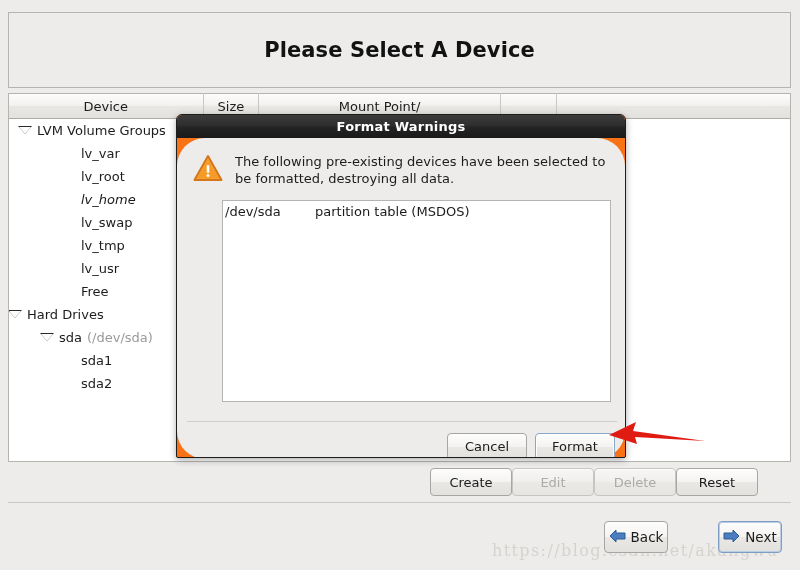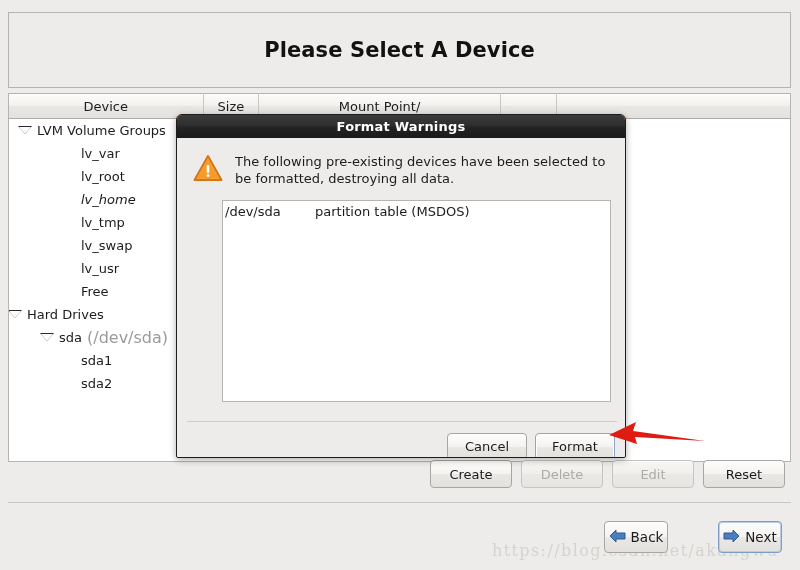--- a/index.html
+++ b/index.html
@@ -51,26 +51,26 @@
     border-left:6px solid transparent;border-right:6px solid transparent;
     border-top:7px solid transparent;
   }
   .tw.open::after{border-top-color:#ffffff;}
   .tw.open::before{
     content:"";position:absolute;left:-1px;top:2px;
     border-left:7px solid transparent;border-right:7px solid transparent;
     border-top:8px solid #2a2a2a;
   }
   .tw.blank{visibility:hidden;}
-  .sub{color:#9a9a9a;font-size:16px;margin-left:5px;}
+  .sub{color:#9a9a9a;font-size:13px;margin-left:5px;}
 
   
   #action-row{
     position:absolute;left:430px;top:468px;width:360px;height:20px;
-    display:flex;gap:9px;align-items:flex-end;
+    display:flex;
   }
   .btn{
     box-sizing:border-box;height:28px;border-radius:4px;
     border:1px solid #a8a6a3;
     background:linear-gradient(to bottom,#fdfdfc 0%,#f4f3f1 50%,#e9e8e5 51%,#e2e1de 100%);
     font-family:"DejaVu Sans","Liberation Sans",sans-serif;
     font-size:13px;color:#1c1c1c;
     display:flex;align-items:center;justify-content:center;
     box-shadow:0 1px 0 rgba(255,255,255,.75) inset;
     cursor:default;padding:0 10px;
@@ -107,21 +107,21 @@
     box-shadow:0 2px 7px rgba(0,0,0,.32);
     overflow:hidden;
   }
   #dialog-titlebar{
     height:23px;width:100%;
     background:linear-gradient(to bottom,#3b3b3b 0%,#2e2e2e 45%,#232323 55%,#1a1a1a 100%);
     border-radius:5px 5px 0 0;
     display:flex;align-items:center;justify-content:center;
   }
   #dialog-title{color:#ffffff;font-size:13px;font-weight:bold;letter-spacing:.2px;}
-  #dialog-body{position:relative;height:321px;background:#edecea;}
+  #dialog-body{position:relative;height:321px;background:#edecea;border-radius:28px;}
 
   #warn-block{position:absolute;left:16px;top:15px;width:418px;display:flex;gap:12px;}
   .warn-icon{flex:0 0 auto;width:30px;height:28px;margin-top:1px;}
   #warn-text{font-size:13px;line-height:17px;color:#1c1c1c;}
 
   #device-list{
     position:absolute;left:45px;top:62px;width:389px;height:202px;
     background:#ffffff;border:1px solid #b6b4b1;box-sizing:border-box;
     overflow:hidden;
   }
@@ -170,25 +170,25 @@
     <div class="tree-row" style="padding-left: 54px;">
       <span class="tw blank"></span>
       <span>lv_root</span>
     </div>
     <div class="tree-row" style="padding-left: 54px; font-style: italic;">
       <span class="tw blank"></span>
       <span>lv_home</span>
     </div>
     <div class="tree-row" style="padding-left: 54px;">
       <span class="tw blank"></span>
+      <span>lv_swap</span>
+    </div>
+    <div class="tree-row" style="padding-left: 54px;">
+      <span class="tw blank"></span>
       <span>lv_tmp</span>
-    </div>
-    <div class="tree-row" style="padding-left: 54px;">
-      <span class="tw blank"></span>
-      <span>lv_swap</span>
     </div>
     <div class="tree-row" style="padding-left: 54px;">
       <span class="tw blank"></span>
       <span>lv_usr</span>
     </div>
     <div class="tree-row" style="padding-left: 54px;">
       <span class="tw blank"></span>
       <span>Free</span>
     </div>
     <div class="tree-row" style="">
@@ -205,22 +205,22 @@
       <span>sda1</span>
     </div>
     <div class="tree-row" style="padding-left: 54px;">
       <span class="tw blank"></span>
       <span>sda2</span>
     </div>
   </div>
 
 <div id="action-row">
   <div class="btn w82">Create</div>
+  <div class="btn w82 disabled">Edit</div>
   <div class="btn w82 disabled">Delete</div>
-  <div class="btn w82 disabled">Edit</div>
   <div class="btn w82">Reset</div>
 </div>
 
 <div id="bottom-sep"></div>
 
 <div id="watermark">https://blog.csdn.net/akangwu</div>
 
 <div id="nav-row">
   <div class="navbtn">
     <span>

